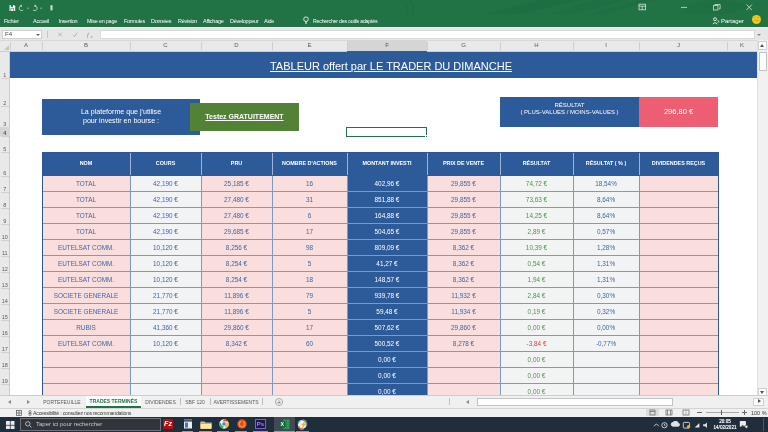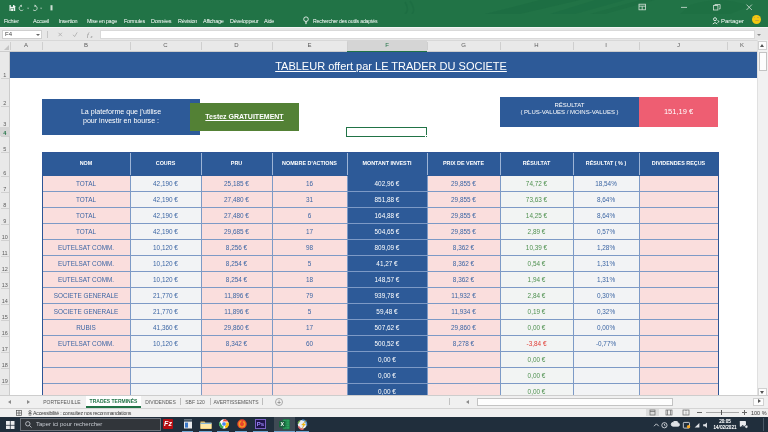--- a/index.html
+++ b/index.html
@@ -143,29 +143,29 @@
 <div class="ab" style="left:1px;top:319.5px;width:8px;height:1px;background:#d0d0d0;"></div>
 <div class="ab" style="left:0;top:319.5px;width:9.5px;height:16.0px;color:#5c5c5c;font-weight:normal;font-size:5.5px;display:flex;align-items:flex-end;justify-content:center;">16</div>
 <div class="ab" style="left:1px;top:335.5px;width:8px;height:1px;background:#d0d0d0;"></div>
 <div class="ab" style="left:0;top:335.5px;width:9.5px;height:16.0px;color:#5c5c5c;font-weight:normal;font-size:5.5px;display:flex;align-items:flex-end;justify-content:center;">17</div>
 <div class="ab" style="left:1px;top:351.5px;width:8px;height:1px;background:#d0d0d0;"></div>
 <div class="ab" style="left:0;top:351.5px;width:9.5px;height:16.0px;color:#5c5c5c;font-weight:normal;font-size:5.5px;display:flex;align-items:flex-end;justify-content:center;">18</div>
 <div class="ab" style="left:1px;top:367.5px;width:8px;height:1px;background:#d0d0d0;"></div>
 <div class="ab" style="left:0;top:367.5px;width:9.5px;height:16.0px;color:#5c5c5c;font-weight:normal;font-size:5.5px;display:flex;align-items:flex-end;justify-content:center;">19</div>
 <div class="ab" style="left:1px;top:383.5px;width:8px;height:1px;background:#d0d0d0;"></div>
 <div class="ab" style="left:10px;top:51.5px;width:747px;height:26px;background:#2d5a98;"></div>
-<div class="ab" style="left:25px;top:51.5px;width:732px;height:26px;color:#fff;font-size:11px;text-align:center;line-height:28px;"><span style="text-decoration:underline;">TABLEUR offert par LE TRADER DU SOCIETE</span></div>
+<div class="ab" style="left:25px;top:51.5px;width:732px;height:26px;color:#fff;font-size:11px;text-align:center;line-height:28px;"><span style="text-decoration:underline;">TABLEUR offert par LE TRADER DU DIMANCHE</span></div>
 <div class="ab" style="left:42px;top:99px;width:158px;height:35.5px;background:#2d5a98;"></div>
 <div class="ab" style="left:42px;top:108px;width:158px;height:24px;color:#fff;font-size:7.1px;line-height:9px;text-align:center;">La plateforme que j'utilise<br>pour investir en bourse :</div>
 <div class="ab" style="left:190px;top:103px;width:109px;height:28px;background:#538135;"></div>
 <div class="ab" style="left:190px;top:103px;width:109px;height:28px;color:#fff;font-size:7px;font-weight:bold;text-align:center;line-height:28px;"><span style="text-decoration:underline;">Testez GRATUITEMENT</span></div>
 <div class="ab" style="left:500px;top:97px;width:139px;height:30px;background:#2d5a98;"></div>
 <div class="ab" style="left:500px;top:101.5px;width:139px;height:21px;color:#fff;font-size:6px;line-height:7.5px;text-align:center;">RÉSULTAT<br>( PLUS-VALUES / MOINS-VALUES )</div>
 <div class="ab" style="left:639px;top:97px;width:79px;height:30px;background:#ee5e72;"></div>
-<div class="ab" style="left:639px;top:97px;width:79px;height:30px;color:#fff;font-size:7.5px;text-align:center;line-height:30px;">151,19 €</div>
+<div class="ab" style="left:639px;top:97px;width:79px;height:30px;color:#fff;font-size:7.5px;text-align:center;line-height:30px;">296,80 €</div>
 <div class="ab" style="left:345.5px;top:126.5px;width:81px;height:10px;border:1.6px solid #217346;background:#fff;"></div>
 <div class="ab" style="left:424.5px;top:134.5px;width:3px;height:3px;background:#217346;border:0.5px solid #fff;"></div>
 <div class="ab" style="left:42px;top:152.0px;width:676px;height:23.5px;background:#2d5a98;"></div>
 <div class="ab" style="left:42px;top:152.0px;width:88px;height:23.5px;color:#fff;font-size:5.4px;font-weight:bold;text-align:center;line-height:23.5px;">NOM</div>
 <div class="ab" style="left:130px;top:152.0px;width:71px;height:23.5px;color:#fff;font-size:5.4px;font-weight:bold;text-align:center;line-height:23.5px;">COURS</div>
 <div class="ab" style="left:130px;top:153.0px;width:1px;height:21.5px;background:#9db4d6;"></div>
 <div class="ab" style="left:201px;top:152.0px;width:71px;height:23.5px;color:#fff;font-size:5.4px;font-weight:bold;text-align:center;line-height:23.5px;">PRU</div>
 <div class="ab" style="left:201px;top:153.0px;width:1px;height:21.5px;background:#9db4d6;"></div>
 <div class="ab" style="left:272px;top:152.0px;width:75px;height:23.5px;color:#fff;font-size:5.4px;font-weight:bold;text-align:center;line-height:23.5px;">NOMBRE D'ACTIONS</div>
 <div class="ab" style="left:272px;top:153.0px;width:1px;height:21.5px;background:#9db4d6;"></div>

